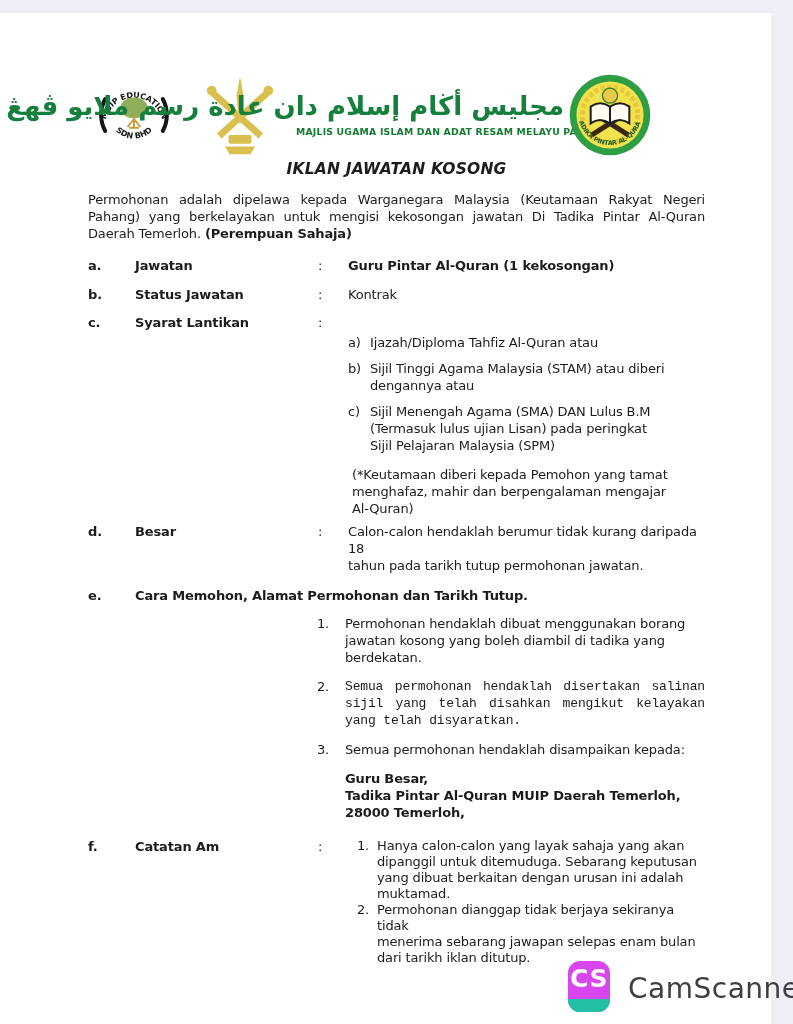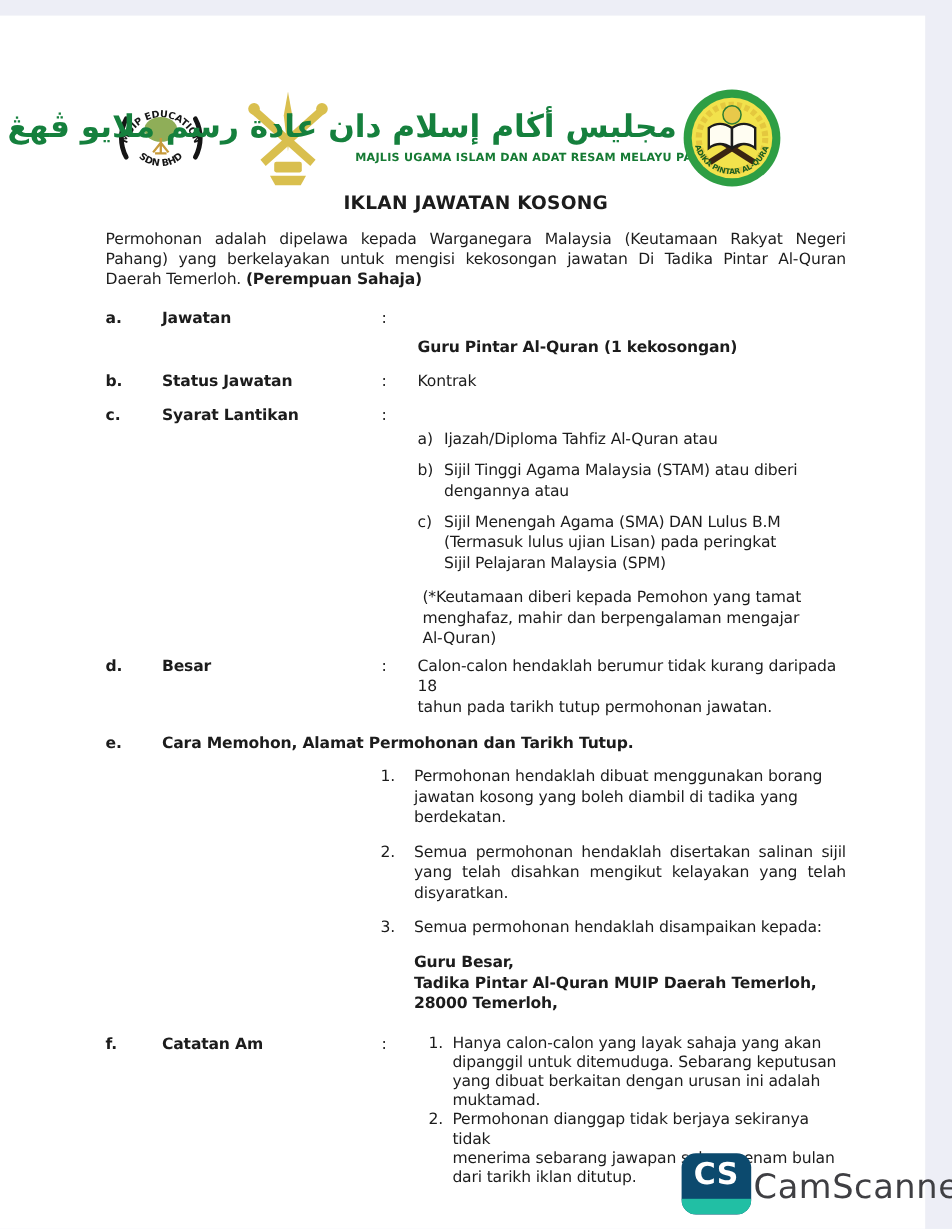--- a/index.html
+++ b/index.html
@@ -10,25 +10,25 @@
 
   
   .letterhead { display:flex; align-items:center; height:80px; margin-bottom:6px; }
   .muip-logo { width:80px; height:80px; margin-left:6px; flex:0 0 auto; }
   .crest-logo { width:92px; height:84px; margin-left:20px; flex:0 0 auto; }
   .org-block { width:268px; margin-left:10px; text-align:center; flex:0 0 auto; }
   .arabic { direction:rtl; color:#15803d; font-size:26px; line-height:30px; font-weight:700; white-space:nowrap; }
   .org-name { color:#157a33; font-size:9.3px; font-weight:700; letter-spacing:0.2px; white-space:nowrap; margin-top:2px; }
   .quran-logo { width:84px; height:84px; margin-left:4px; flex:0 0 auto; }
 
-  .doc-title { text-align:center; font-size:15.5px; font-weight:700; letter-spacing:0.2px; margin-bottom:13px; }
+  .doc-title { text-align:center; font-size:15.5px; font-weight:700; letter-spacing:0.2px; margin-bottom:13px;font-style:italic; }
   .intro { text-align:justify; margin-bottom:15px; }
-  .b { font-weight:700;margin-top:24px; }
+  .b { font-weight:700; }
   .pre { white-space:pre-line; }
-  .justify { text-align:justify; }
+  .justify { text-align:justify;font-family:Liberation Mono, monospace; }
 
   
   .row { display:grid; grid-template-columns:47px 183px 30px 1fr; margin-bottom:12px; }
   .row.head { grid-template-columns:47px 1fr; }
   .letter,.label { font-weight:700; }
   .row.mb-b { margin-bottom:11px; }
 
   .sub-list { margin-top:20px; }
   .sub-item { display:grid; grid-template-columns:22px 1fr; margin-bottom:9px; }
   .note { margin:12px 0 0 4px; white-space:pre-line; }
@@ -37,22 +37,22 @@
 
   .e-list { margin:11px 0 0 229px; }
   .e-item { display:grid; grid-template-columns:28px 1fr; margin-bottom:12px; }
   .address { margin-left:257px; font-weight:700; margin-bottom:5px; }
 
   .f-list { line-height:16px; }
   .f-item { display:grid; grid-template-columns:20px 1fr; margin-left:9px; margin-bottom:0; }
 
   
   .wm-name { position:absolute; left:628px; top:959px; z-index:1; font-size:28px; color:#3f3f43; letter-spacing:0.5px; }
-  .cs-logo { position:absolute; left:568px; top:948px; z-index:5; width:58px; height:51px; border-radius:12px;
-             background:#0c4a6e; overflow:hidden; display:flex; align-items:flex-start; justify-content:center; }
+  .cs-logo { position:absolute; left:568px; top:948px; z-index:5; width:42px; height:51px; border-radius:12px;
+             background:#d946ef; overflow:hidden; display:flex; align-items:flex-start; justify-content:center; }
   .cs-logo .cs-txt { color:#fff; font-weight:700; font-size:25px; line-height:36px; letter-spacing:0.5px; }
   .cs-logo .teal-band { position:absolute; left:0; bottom:0; width:100%; height:13px; background:#21bfa4; }
 </style>
 </head>
 <body>
 
 <div class="page">
 
   <div class="wm-name">CamScanner</div>
 

